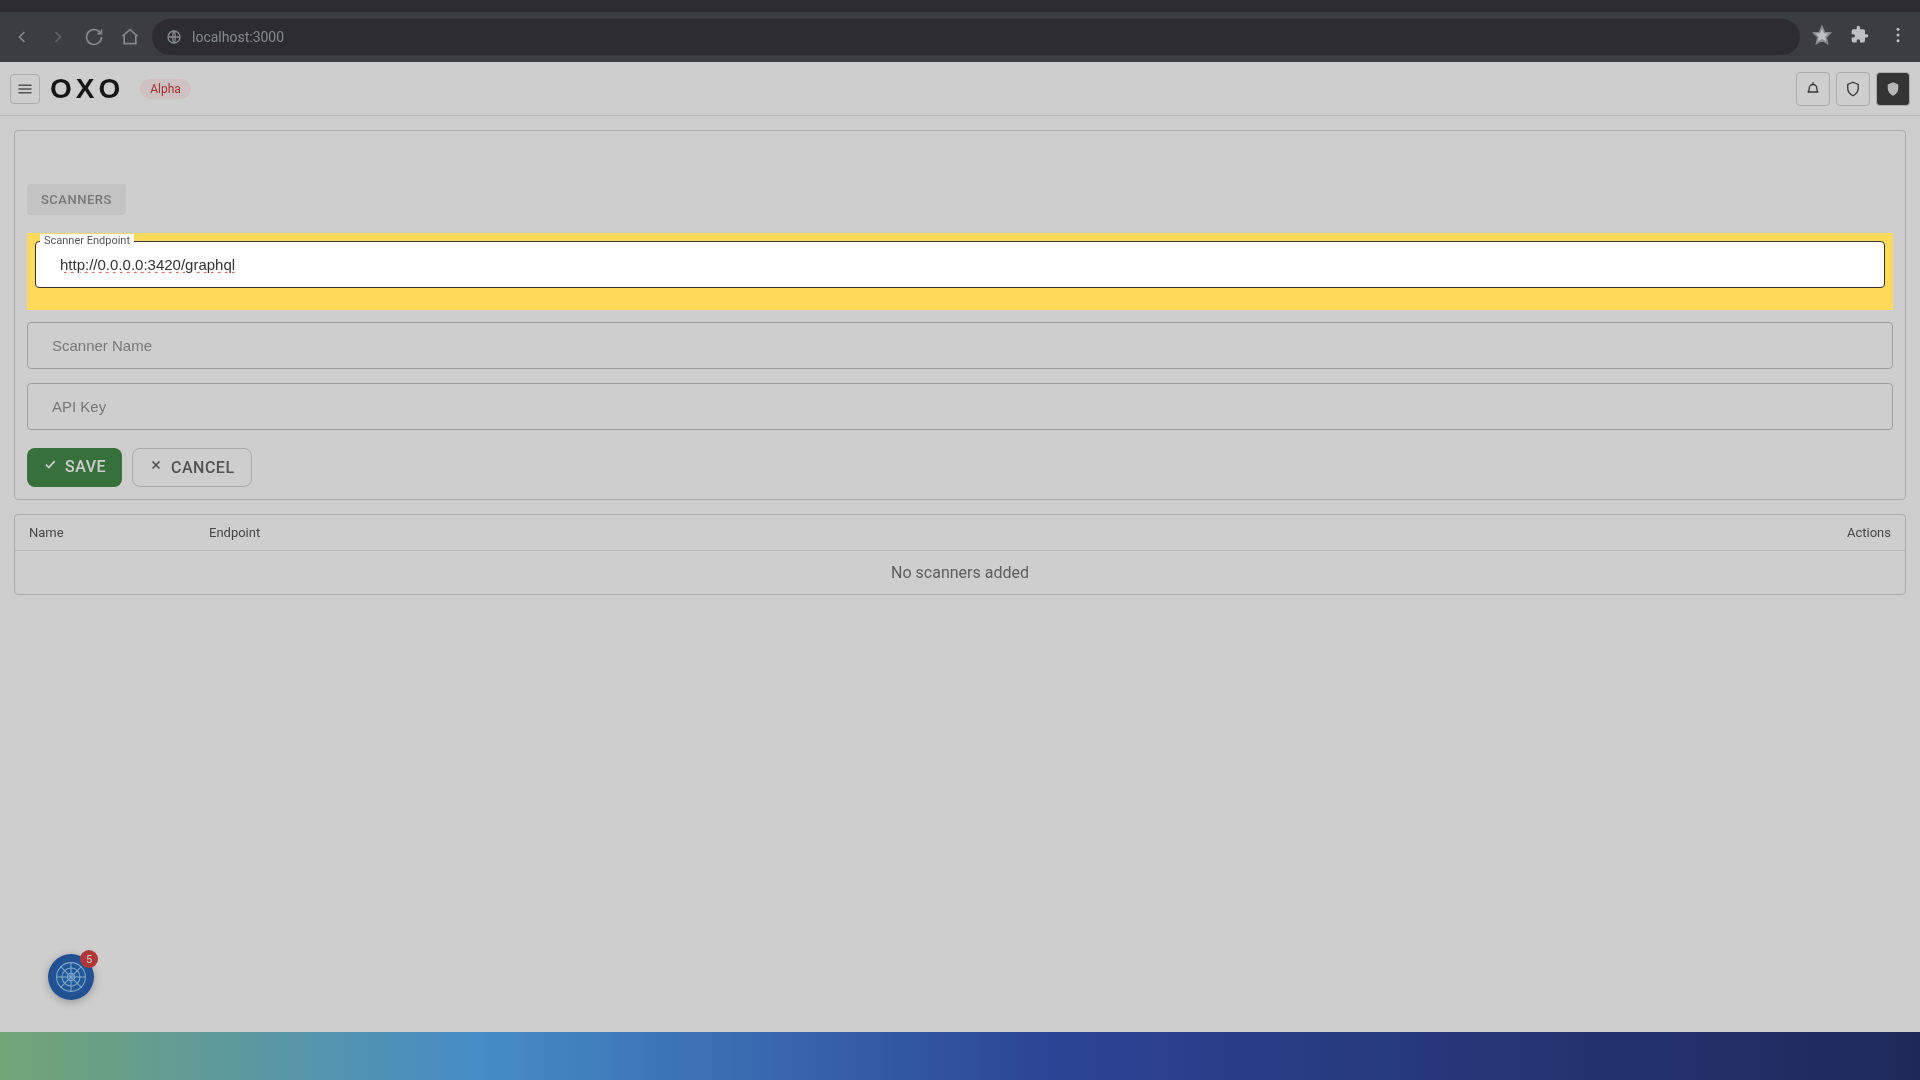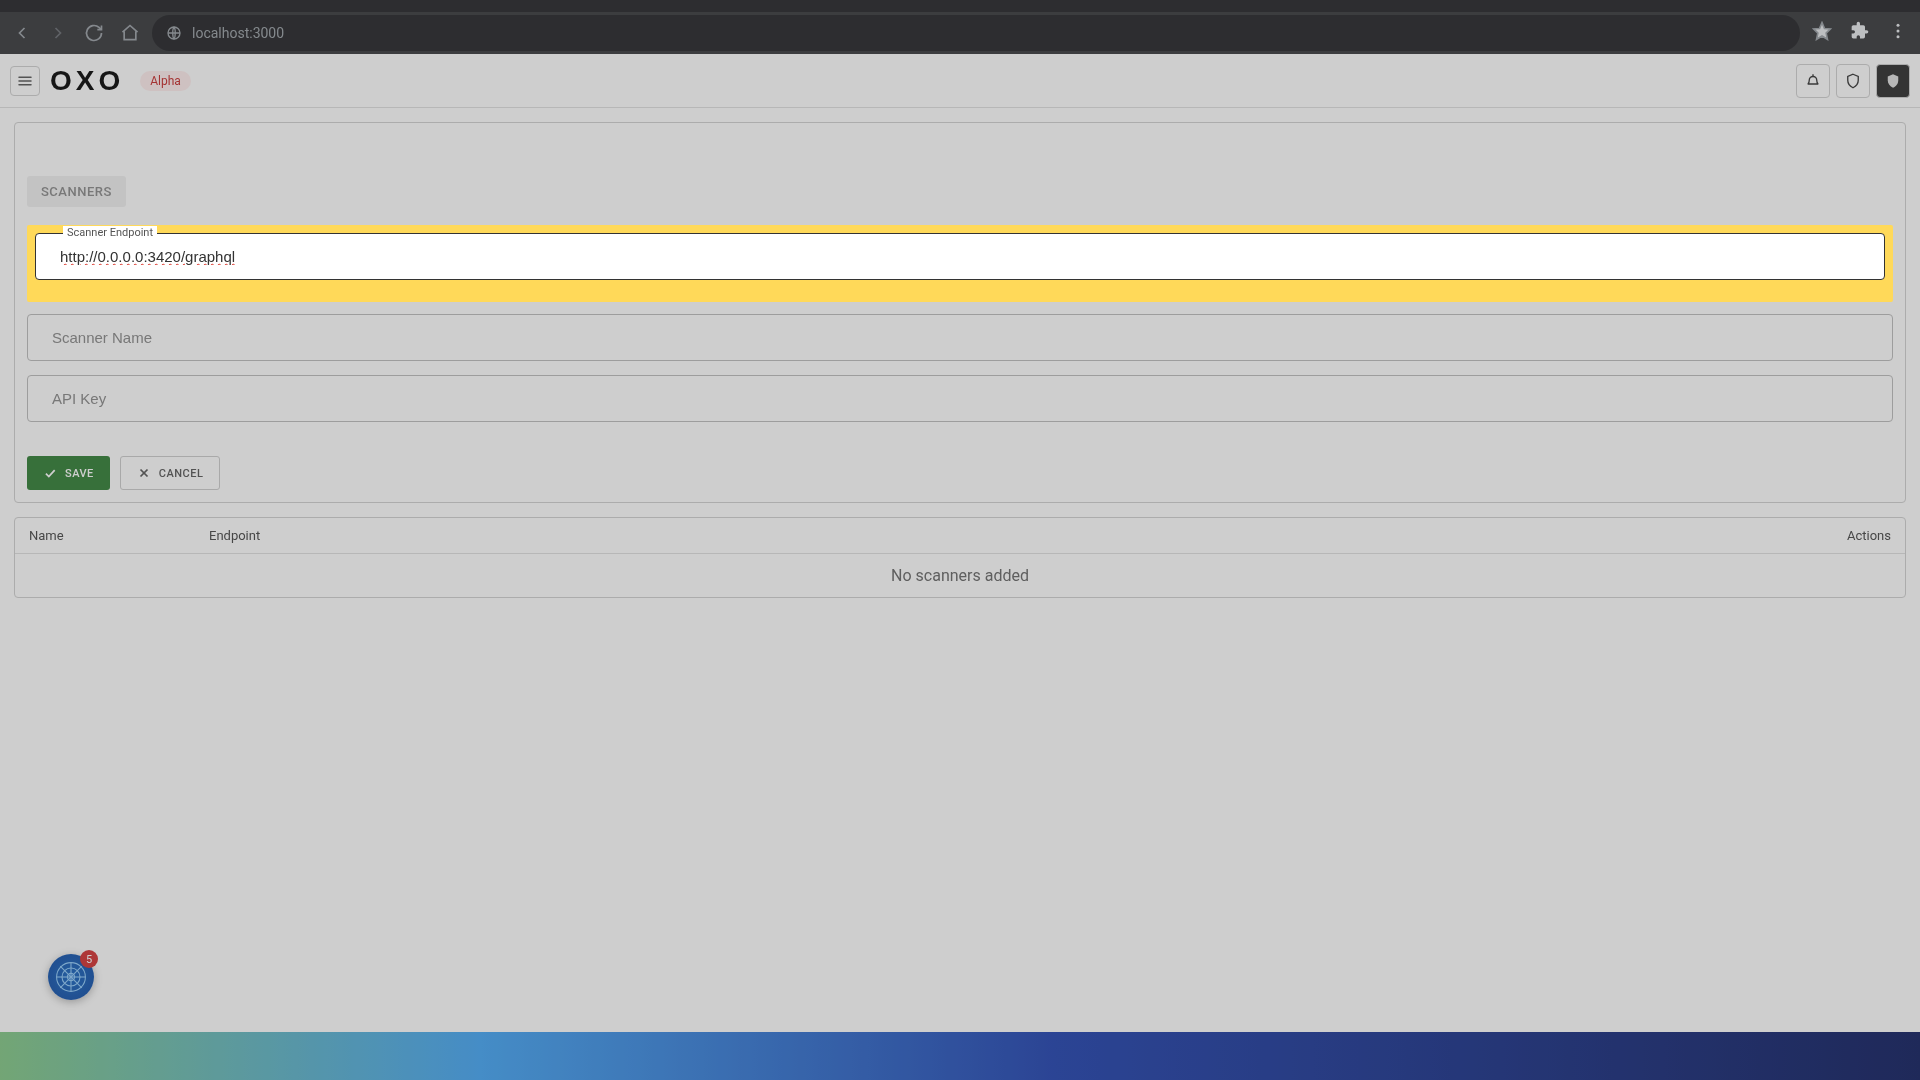--- a/index.html
+++ b/index.html
@@ -1,21 +1,21 @@
 <!DOCTYPE html>
 <html><head>
 <meta charset="utf-8">
 <style>
   * { box-sizing: border-box; margin: 0; padding: 0; }
   html, body { width: 1920px; height: 1080px; font-family: -apple-system, BlinkMacSystemFont, "Segoe UI", Roboto, sans-serif; overflow: hidden; }
   body { background: #fff; position: relative; }
 
   
   .tabbar { height: 12px; background: #202124; }
-  .toolbar { height: 42px; background: #35363a; display: flex; align-items: center; padding: 0 12px; gap: 12px; }
+  .toolbar { height: 50px; background: #35363a; display: flex; align-items: center; padding: 0 12px; gap: 12px; }
   .nav-icons { display: flex; align-items: center; gap: 16px; }
   .nav-icon { width: 20px; height: 20px; display: flex; align-items: center; justify-content: center; color: #9aa0a6; cursor: pointer; }
   .nav-icon svg { width: 20px; height: 20px; stroke: #9aa0a6; fill: none; stroke-width: 2; }
   .addr-bar { flex: 1; height: 36px; background: #202124; border-radius: 18px; display: flex; align-items: center; padding: 0 14px; gap: 10px; color: #9aa0a6; font-size: 14px; }
   .addr-bar .globe { width: 16px; height: 16px; }
   .toolbar-right { display: flex; align-items: center; gap: 18px; color: #9aa0a6; }
   .toolbar-right svg { width: 20px; height: 20px; fill: #e8eaed; }
 
   
   .app-header { height: 54px; background: #fff; border-bottom: 1px solid #e0e0e0; display: flex; align-items: center; padding: 0 10px; justify-content: space-between; }
@@ -34,28 +34,28 @@
   .card { border: 1px solid #d0d0d0; border-radius: 4px; padding: 12px; background: #fff; }
   .scanners-btn { display: inline-block; background: #f0f0f0; color: #888; font-size: 13px; font-weight: 500; padding: 8px 14px; border-radius: 3px; letter-spacing: 0.5px; margin-top: 41px; }
 
   
   .highlight-row { background: #ffd959; padding: 8px; border-radius: 2px; margin: 18px 0 12px; }
   .highlight-row .field { background: #fff; }
 
   
   .field { position: relative; border: 1px solid #bbb; border-radius: 4px; margin-bottom: 14px; background: transparent; }
   .field.active { border-color: #333; border-width: 1.5px; }
-  .field .floating-label { position: absolute; top: -8px; left: 27px; background: #fff; padding: 0 4px; font-size: 11px; color: #555; }
+  .field .floating-label { position: absolute; top: -8px; left: 4px; background: #fff; padding: 0 4px; font-size: 11px; color: #555; }
   .field input { width: 100%; border: none; outline: none; padding: 14px 24px; font-size: 15px; background: transparent; color: #333; }
   .field input::placeholder { color: #888; }
 
   .spellcheck { text-decoration: underline wavy #d93025; text-decoration-thickness: 1px; }
 
   .btn-row { display: flex; gap: 10px; }
-  .btn { display: flex; align-items: center; gap: 8px; padding: 9px 16px; border-radius: 3px; font-size: 11px; font-weight: 500; letter-spacing: 0.5px; cursor: pointer; }
+  .btn { display: flex; gap: 8px; padding: 9px 16px; border-radius: 8px; font-size: 16px; font-weight: 500; letter-spacing: 0.5px; cursor: pointer; }
   .btn-save { background: #2e7d32; color: #fff; }
   .btn-cancel { background: #fff; color: #555; border: 1px solid #ccc; }
   .btn svg { width: 14px; height: 14px; }
 
   
   .table { margin-top: 14px; border: 1px solid #d0d0d0; border-radius: 4px; overflow: hidden; }
   .table-head { display: flex; padding: 10px 14px; font-size: 13px; color: #444; border-bottom: 1px solid #e0e0e0; }
   .col-name { width: 180px; }
   .col-endpoint { flex: 1; }
   .col-actions { width: 80px; text-align: right; }
@@ -164,21 +164,21 @@
       <div class="field active">
         <span class="floating-label">Scanner Endpoint</span>
         <input type="text" class="spellcheck" value="http://0.0.0.0:3420/graphql" style="">
       </div>
     </div>
 
     <div class="field">
       <input type="text" placeholder="Scanner Name" style="">
     </div>
 
-    <div class="field" style="margin-bottom:34px">
+    <div class="field" style="margin-bottom:18px">
       <input type="text" placeholder="API Key" style="">
     </div>
 
     <div class="btn-row">
       <div class="btn btn-save">
         <svg viewBox="0 0 24 24" fill="none" stroke="#fff" stroke-width="3">
             <polyline points="5 13 10 18 20 7"></polyline>
           </svg>
         <span>SAVE</span>
       </div>

